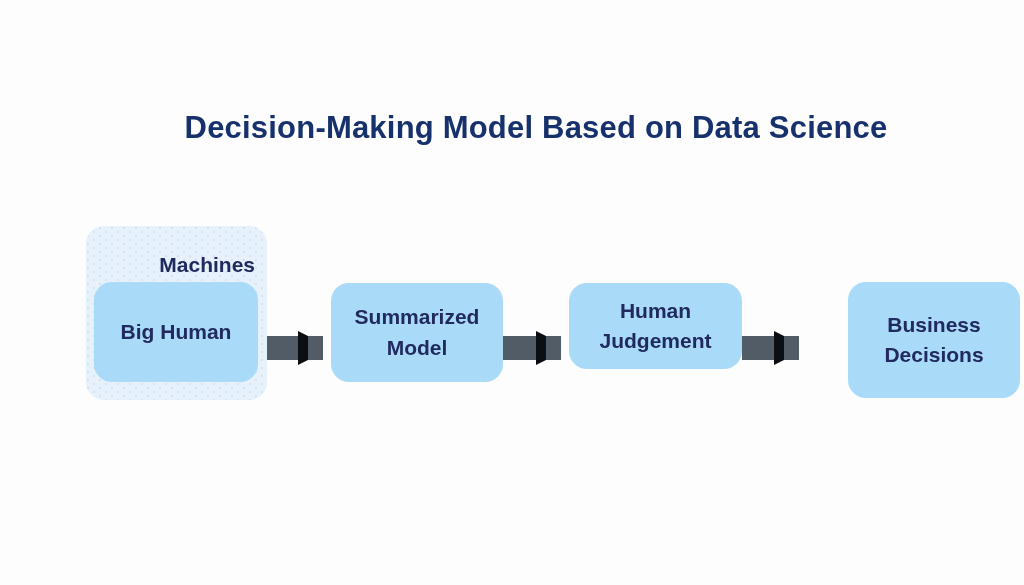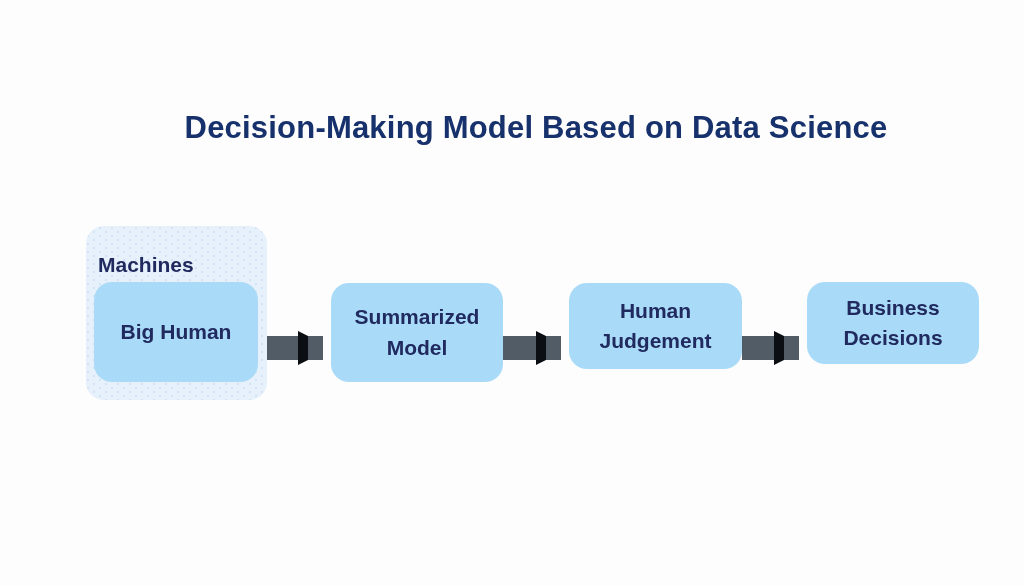--- a/index.html
+++ b/index.html
@@ -41,21 +41,21 @@
     background-color: var(--group-fill);
     background-image:
       radial-gradient(circle, var(--group-dot) 0.9px, transparent 1.4px),
       radial-gradient(circle, var(--group-dot) 0.9px, transparent 1.4px);
     background-size: 12px 8px;
     background-position: 2px 2px, 8px 6px;
   }
   .group-label {
     position: absolute;
     left: 0; top: 15px; width: 100%;
-    text-align: left;
+    text-align: right;
     font-size: 21px;
     font-weight: 600;
     color: var(--node-text);
   }
   .node {
     position: absolute;
     display: flex;
     align-items: center;
     justify-content: center;
     text-align: center;
@@ -63,21 +63,21 @@
     border-radius: 18px;
     color: var(--node-text);
     font-size: 21px;
     font-weight: 600;
     line-height: 1.45;
     padding: 4px 10px;
   }
   .node-big-data          { left: 70px;  top: 258px; width: 164px; height: 100px; }
   .node-summarized-data   { left: 307px; top: 259px; width: 172px; height: 99px;  }
   .node-human-judgement   { left: 545px; top: 259px; width: 173px; height: 86px;  }
-  .node-business-decisions{ left: 783px; top: 258px; width: 172px; height: 82px; }
+  .node-business-decisions{ left: 824px; top: 258px; width: 172px; height: 116px; }
   .arrow {
     position: absolute;
     top: 312px;
     height: 2px;
     background: var(--arrow-line);
   }
   .arrow-1 { left: 243px; width: 56px; }
   .arrow-2 { left: 479px; width: 58px; }
   .arrow-3 { left: 718px; width: 57px; }
   .arrowhead {

